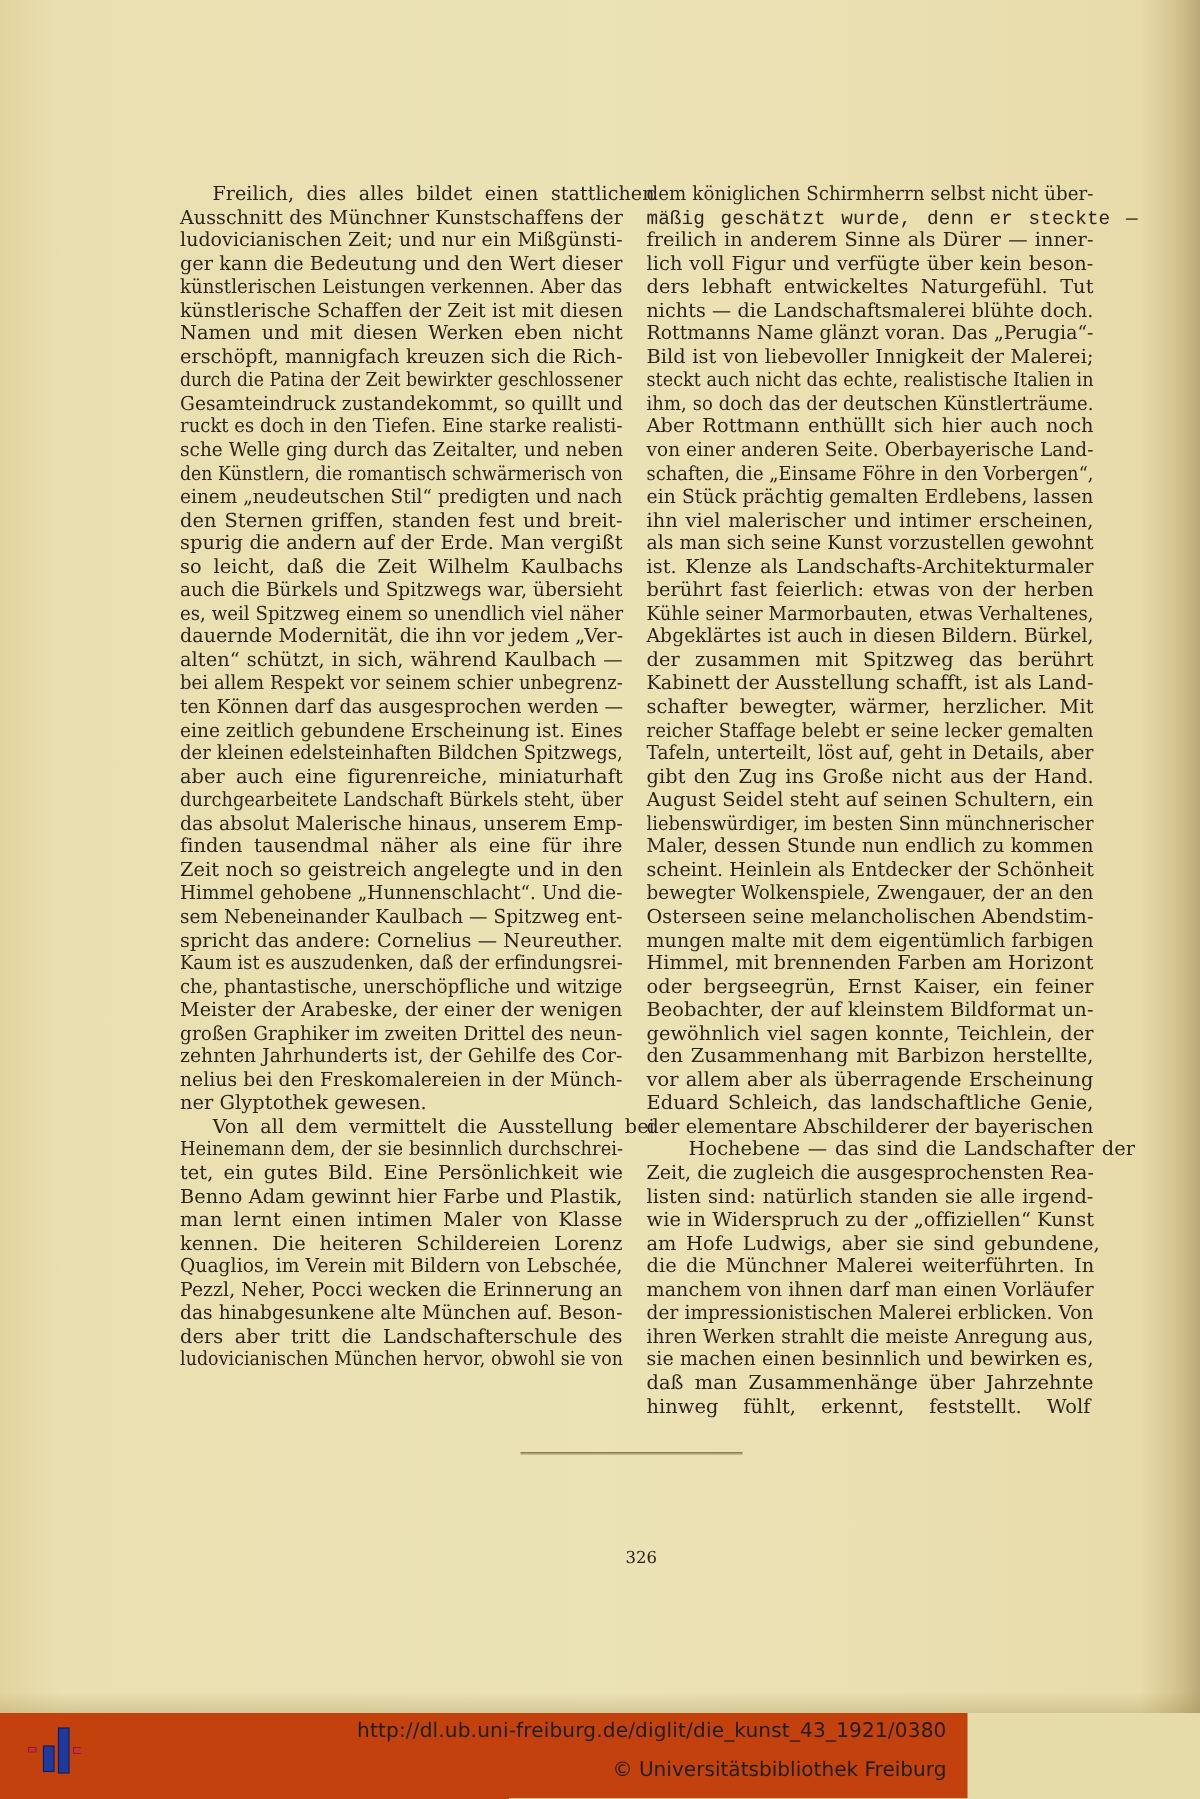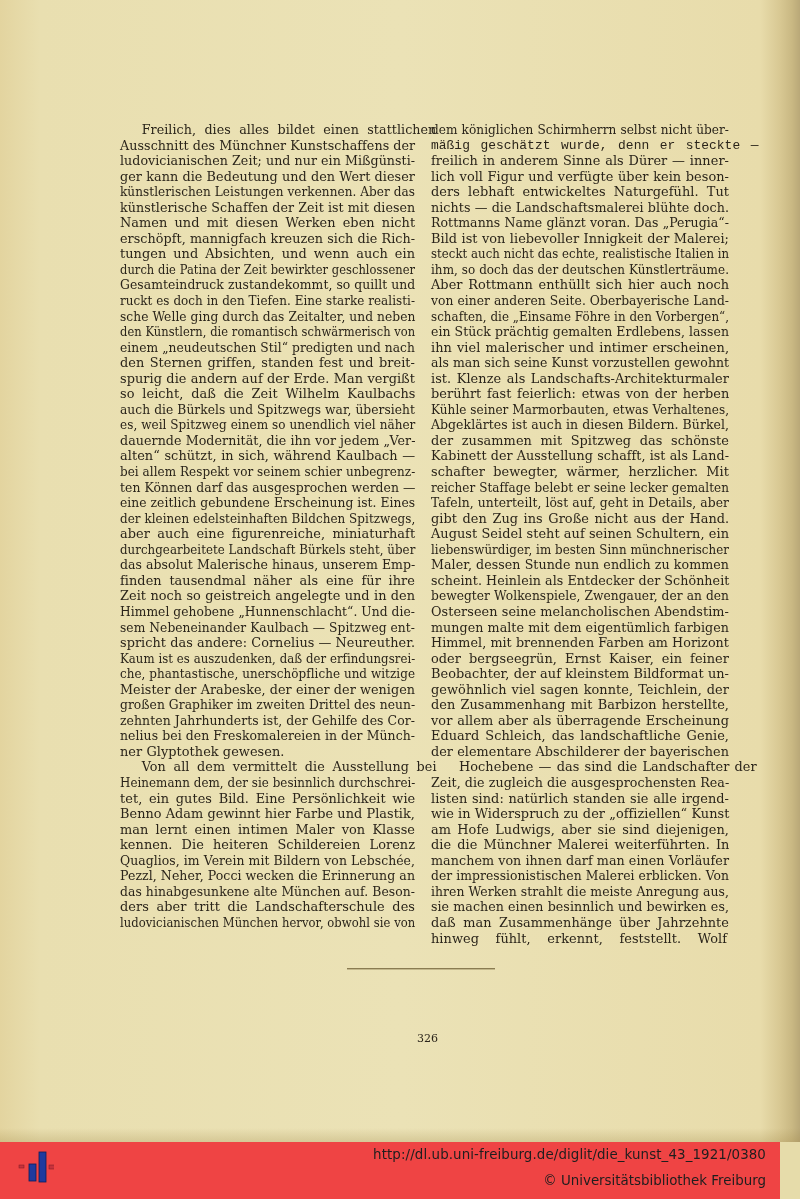--- a/index.html
+++ b/index.html
@@ -31,22 +31,22 @@
   .signoff-line { display: flex; justify-content: space-between; }
   .separator {
     position: absolute; left: 347px; top: 968px; width: 148px; height: 1px;
     background: #8a7c52; box-shadow: 0 1px 0 rgba(120,105,60,0.35);
   }
   .page-number {
     position: absolute; left: 408px; top: 1032px; width: 30px;
     font-size: 11px; color: #2a241a; text-align: right;
   }
   .footer {
-    position: absolute; left: 0; top: 1142px; width: 780px; height: 57px;
-    background: #ef4444;
+    position: absolute; left: 0; top: 1142px; width: 645px; height: 57px;
+    background: #c2410c;
   }
   .logo { position: absolute; left: 8px; top: 8px; width: 46px; height: 46px; }
   .footer-url {
     position: absolute; right: 14px; top: 5px;
     font-family: "DejaVu Sans", "Liberation Sans", sans-serif;
     font-size: 13.4px; color: #1e1e1e; letter-spacing: 0.1px;
   }
   .footer-copy {
     position: absolute; right: 14px; top: 31px;
     font-family: "DejaVu Sans", "Liberation Sans", sans-serif;
@@ -59,21 +59,20 @@
 <div class="page">
   <div class="column col-left" id="col-left">
       <span class="line indent" style="word-spacing: 0px; display: block; transform-origin: left center; transform: scaleX(0.98556); width: 299px;">Freilich, dies alles bildet einen stattlichen</span>
       <span class="line" style="word-spacing: 0px; display: block; transform-origin: left center; transform: scaleX(0.986622); width: 299px;">Ausschnitt des Münchner Kunstschaffens der</span>
       <span class="line" style="word-spacing: 0px; display: block; transform-origin: left center; transform: scaleX(0.980066); width: 301px;">ludovicianischen Zeit; und nur ein Mißgünsti-</span>
       <span class="line" style="word-spacing: 0px; display: block; transform-origin: left center; transform: scaleX(0.993266); width: 297px;">ger kann die Bedeutung und den Wert dieser</span>
       <span class="line" style="word-spacing: 0px; display: block; transform-origin: left center; transform: scaleX(0.936508); width: 315px;">künstlerischen Leistungen verkennen. Aber das</span>
       <span class="line" style="word-spacing: 0px; display: block; transform-origin: left center; transform: scaleX(0.983333); width: 300px;">künstlerische Schaffen der Zeit ist mit diesen</span>
       <span class="line" style="word-spacing: 3px; display: block;">Namen und mit diesen Werken eben nicht</span>
       <span class="line" style="word-spacing: 0px; display: block; transform-origin: left center; transform: scaleX(0.989933); width: 298px;">erschöpft, mannigfach kreuzen sich die Rich-</span>
-      <span class="line" style="word-spacing: 2.83333px; display: block;">tungen und Absichten, und wenn auch ein</span>
       <span class="line" style="word-spacing: 0px; display: block; transform-origin: left center; transform: scaleX(0.891239); width: 331px;">durch die Patina der Zeit bewirkter geschlossener</span>
       <span class="line" style="word-spacing: 0px; display: block; transform-origin: left center; transform: scaleX(0.960912); width: 307px;">Gesamteindruck zustandekommt, so quillt und</span>
       <span class="line" style="word-spacing: 0px; display: block; transform-origin: left center; transform: scaleX(0.927673); width: 318px;">ruckt es doch in den Tiefen. Eine starke realisti-</span>
       <span class="line" style="word-spacing: 0px; display: block; transform-origin: left center; transform: scaleX(0.951613); width: 310px;">sche Welle ging durch das Zeitalter, und neben</span>
       <span class="line" style="word-spacing: 0px; display: block; transform-origin: left center; transform: scaleX(0.891239); width: 331px;">den Künstlern, die romantisch schwärmerisch von</span>
       <span class="line" style="word-spacing: 0px; display: block; transform-origin: left center; transform: scaleX(0.951613); width: 310px;">einem „neudeutschen Stil“ predigten und nach</span>
       <span class="line" style="word-spacing: 1.16667px; display: block;">den Sternen griffen, standen fest und breit-</span>
       <span class="line" style="word-spacing: 0.142857px; display: block;">spurig die andern auf der Erde. Man vergißt</span>
       <span class="line" style="word-spacing: 3.66667px; display: block;">so leicht, daß die Zeit Wilhelm Kaulbachs</span>
       <span class="line" style="word-spacing: 0px; display: block; transform-origin: left center; transform: scaleX(0.951613); width: 310px;">auch die Bürkels und Spitzwegs war, übersieht</span>
@@ -125,21 +124,21 @@
       <span class="line" style="word-spacing: 1.5px; display: block;">Aber Rottmann enthüllt sich hier auch noch</span>
       <span class="line" style="word-spacing: 0px; display: block; transform-origin: left center; transform: scaleX(0.955128); width: 312px;">von einer anderen Seite. Oberbayerische Land-</span>
       <span class="line" style="word-spacing: 0px; display: block; transform-origin: left center; transform: scaleX(0.922601); width: 323px;">schaften, die „Einsame Föhre in den Vorbergen“,</span>
       <span class="line" style="word-spacing: 0px; display: block; transform-origin: left center; transform: scaleX(0.967532); width: 308px;">ein Stück prächtig gemalten Erdlebens, lassen</span>
       <span class="line" style="word-spacing: 1px; display: block;">ihn viel malerischer und intimer erscheinen,</span>
       <span class="line" style="word-spacing: 0px; display: block; transform-origin: left center; transform: scaleX(0.967532); width: 308px;">als man sich seine Kunst vorzustellen gewohnt</span>
       <span class="line" style="word-spacing: 1.33333px; display: block;">ist. Klenze als Landschafts-Architekturmaler</span>
       <span class="line" style="word-spacing: 1.5px; display: block;">berührt fast feierlich: etwas von der herben</span>
       <span class="line" style="word-spacing: 0px; display: block; transform-origin: left center; transform: scaleX(0.934169); width: 319px;">Kühle seiner Marmorbauten, etwas Verhaltenes,</span>
       <span class="line" style="word-spacing: 0px; display: block; transform-origin: left center; transform: scaleX(0.967532); width: 308px;">Abgeklärtes ist auch in diesen Bildern. Bürkel,</span>
-      <span class="line" style="word-spacing: 4.4px; display: block;">der zusammen mit Spitzweg das schönste</span>
+      <span class="line" style="word-spacing: 4.4px; display: block;">der zusammen mit Spitzweg das berührt</span>
       <span class="line" style="word-spacing: 0px; display: block; transform-origin: left center; transform: scaleX(0.986755); width: 302px;">Kabinett der Ausstellung schafft, ist als Land-</span>
       <span class="line" style="word-spacing: 4px; display: block;">schafter bewegter, wärmer, herzlicher. Mit</span>
       <span class="line" style="word-spacing: 0px; display: block; transform-origin: left center; transform: scaleX(0.93125); width: 320px;">reicher Staffage belebt er seine lecker gemalten</span>
       <span class="line" style="word-spacing: 0px; display: block; transform-origin: left center; transform: scaleX(0.958199); width: 311px;">Tafeln, unterteilt, löst auf, geht in Details, aber</span>
       <span class="line" style="word-spacing: 1.375px; display: block;">gibt den Zug ins Große nicht aus der Hand.</span>
       <span class="line" style="word-spacing: 0px; display: block;">August Seidel steht auf seinen Schultern, ein</span>
       <span class="line" style="word-spacing: 0px; display: block; transform-origin: left center; transform: scaleX(0.919753); width: 324px;">liebenswürdiger, im besten Sinn münchnerischer</span>
       <span class="line" style="word-spacing: 0px; display: block; transform-origin: left center; transform: scaleX(0.980263); width: 304px;">Maler, dessen Stunde nun endlich zu kommen</span>
       <span class="line" style="word-spacing: 0px; display: block; transform-origin: left center; transform: scaleX(0.983498); width: 303px;">scheint. Heinlein als Entdecker der Schönheit</span>
       <span class="line" style="word-spacing: 0px; display: block; transform-origin: left center; transform: scaleX(0.949045); width: 314px;">bewegter Wolkenspiele, Zwengauer, der an den</span>
@@ -150,21 +149,21 @@
       <span class="line" style="word-spacing: 0px; display: block;">Beobachter, der auf kleinstem Bildformat un-</span>
       <span class="line" style="word-spacing: 0.8px; display: block;">gewöhnlich viel sagen konnte, Teichlein, der</span>
       <span class="line" style="word-spacing: 1px; display: block;">den Zusammenhang mit Barbizon herstellte,</span>
       <span class="line" style="word-spacing: 0.6px; display: block;">vor allem aber als überragende Erscheinung</span>
       <span class="line" style="word-spacing: 1.75px; display: block;">Eduard Schleich, das landschaftliche Genie,</span>
       <span class="line" style="word-spacing: 0px; display: block; transform-origin: left center; transform: scaleX(0.993333); width: 300px;">der elementare Abschilderer der bayerischen</span>
       <span class="line" style="word-spacing: 1px; display: block; margin-left: 28px;">Hochebene — das sind die Landschafter der</span>
       <span class="line" style="word-spacing: 0px; display: block; transform-origin: left center; transform: scaleX(0.983498); width: 303px;">Zeit, die zugleich die ausgesprochensten Rea-</span>
       <span class="line" style="word-spacing: 0.5px; display: block;">listen sind: natürlich standen sie alle irgend-</span>
       <span class="line" style="word-spacing: 0px; display: block;">wie in Widerspruch zu der „offiziellen“ Kunst</span>
-      <span class="line" style="word-spacing: 2.16667px; display: block;">am Hofe Ludwigs, aber sie sind diejenigen,</span>
+      <span class="line" style="word-spacing: 2.16667px; display: block;">am Hofe Ludwigs, aber sie sind gebundene,</span>
       <span class="line" style="word-spacing: 2px; display: block;">die die Münchner Malerei weiterführten. In</span>
       <span class="line" style="word-spacing: 0px; display: block; transform-origin: left center; transform: scaleX(0.986755); width: 302px;">manchem von ihnen darf man einen Vorläufer</span>
       <span class="line" style="word-spacing: 0px; display: block; transform-origin: left center; transform: scaleX(0.958199); width: 311px;">der impressionistischen Malerei erblicken. Von</span>
       <span class="line" style="word-spacing: 0px; display: block; transform-origin: left center; transform: scaleX(0.964401); width: 309px;">ihren Werken strahlt die meiste Anregung aus,</span>
       <span class="line" style="word-spacing: 0px; display: block; transform-origin: left center; transform: scaleX(0.980263); width: 304px;">sie machen einen besinnlich und bewirken es,</span>
       <span class="line" style="word-spacing: 3.25px; display: block;">daß man Zusammenhänge über Jahrzehnte</span>
     </div>
   <div class="column col-right" style="top: calc(122px + 15.55px * 52);">
     <span class="line signoff-line">
       <span>hinweg fühlt, erkennt, feststellt.</span>

